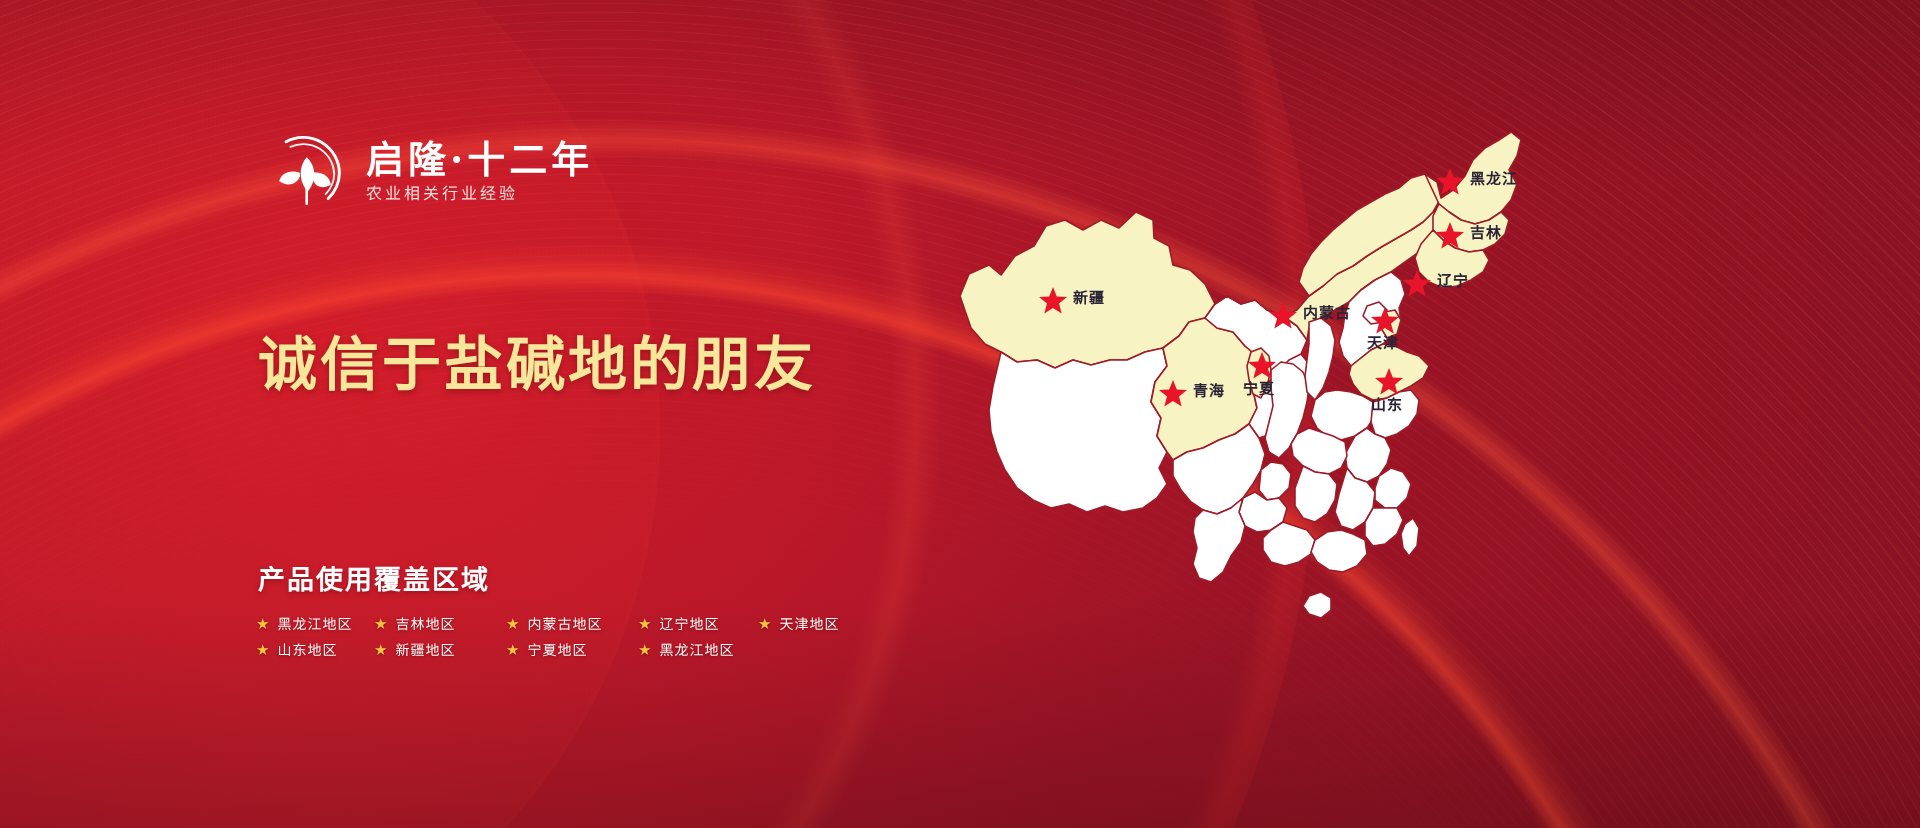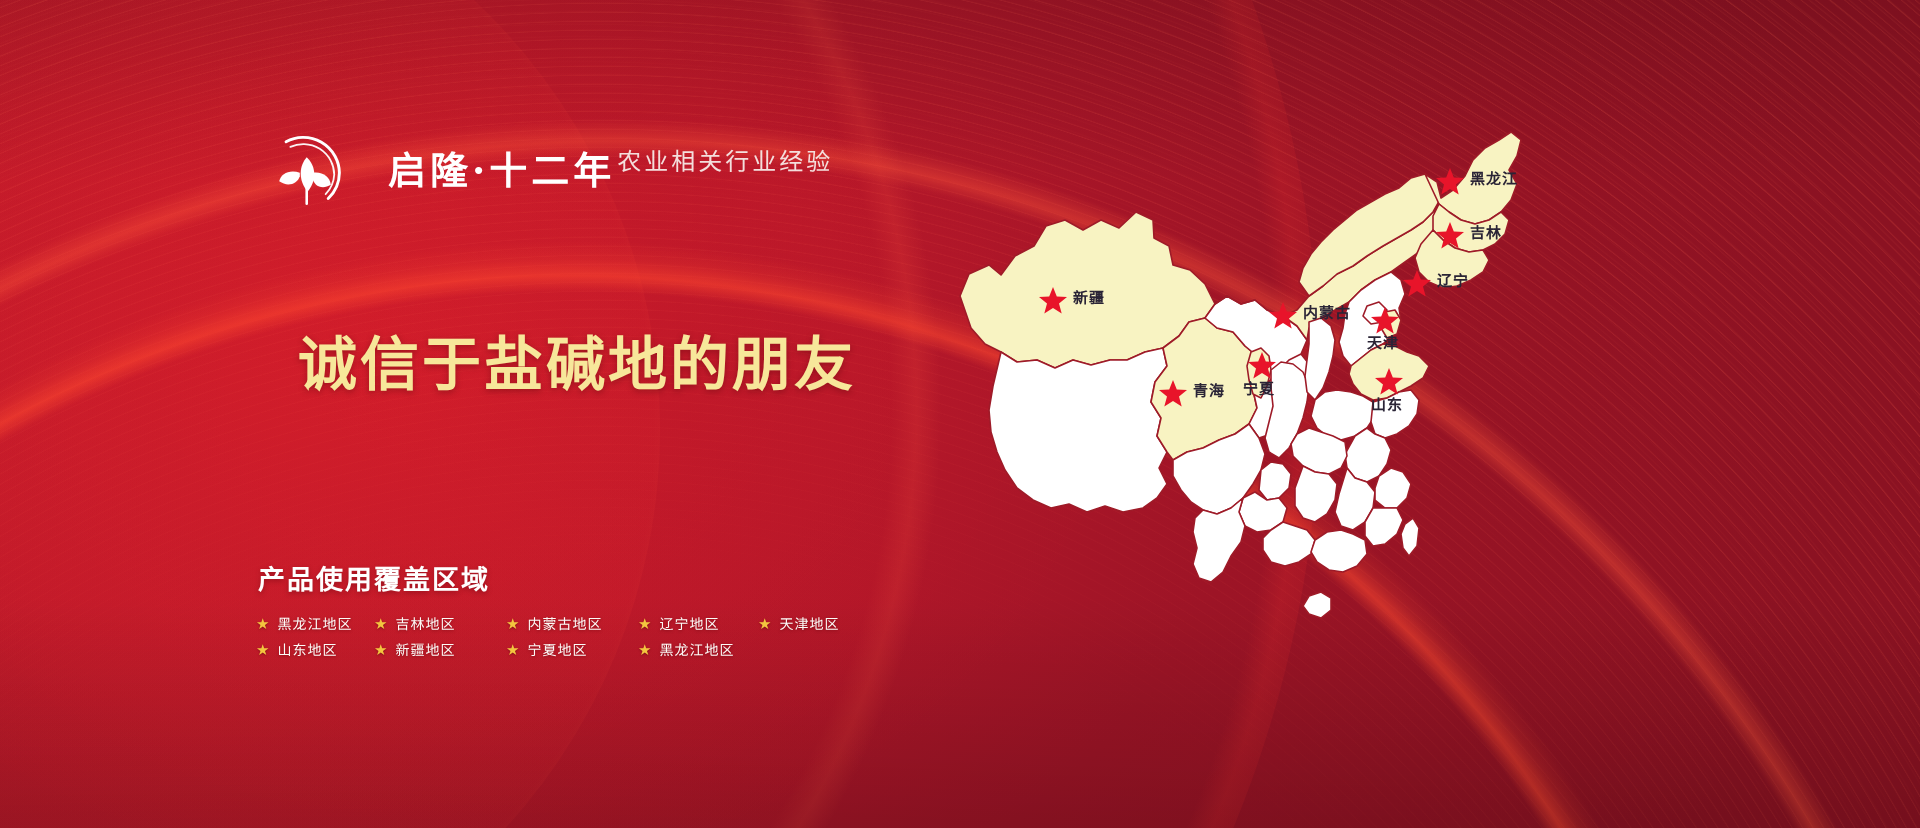--- a/index.html
+++ b/index.html
@@ -49,30 +49,30 @@
         rgba(0,0,0,0) 49.4%, rgba(255,86,58,0.40) 50.0%, rgba(0,0,0,0) 50.8%);}
   .vignette{position:absolute;inset:0;pointer-events:none;
     background:radial-gradient(ellipse 1250px 900px at 22% 45%, rgba(255,40,40,0.10) 0%, rgba(0,0,0,0) 58%),
                linear-gradient(180deg, rgba(0,0,0,0.10) 0%, rgba(0,0,0,0) 22%, rgba(0,0,0,0) 72%, rgba(0,0,0,0.16) 100%);}
 
   
   #left{position:absolute;left:0;top:0;width:900px;height:828px;}
 
   #logo-block{position:absolute;left:262px;top:128px;display:flex;align-items:center;gap:18px;}
   #logo-mark{width:86px;height:86px;flex:0 0 86px;}
-  #logo-text{display:flex;flex-direction:row;gap:2px;margin-left:22px;}
+  #logo-text{display:flex;flex-direction:column;gap:2px;}
   #brand-title{font-family:"DejaVu Serif","Liberation Serif",serif;color:#ffffff;
     font-size:38px;font-weight:700;letter-spacing:4px;line-height:1.12;white-space:nowrap;}
-  #brand-sub{font-family:Liberation Mono, monospace;color:#f7e9e6;
-    font-size:24px;letter-spacing:3px;line-height:1.2;white-space:nowrap;opacity:.95;}
+  #brand-sub{font-family:Liberation Sans, sans-serif;color:#f7e9e6;
+    font-size:16px;letter-spacing:3px;line-height:1.2;white-space:nowrap;opacity:.95;}
 
   #slogan{position:absolute;left:258px;top:322px;}
   .slogan-line{font-family:"DejaVu Serif","Liberation Serif",serif;
     color:#f7e79a;font-size:59px;font-weight:700;letter-spacing:3px;line-height:86px;white-space:nowrap;
-    text-shadow:0 2px 6px rgba(90,6,12,.42);margin-left:40px;}
+    text-shadow:0 2px 6px rgba(90,6,12,.42);}
 
   #coverage-title{position:absolute;left:258px;top:558px;
     font-family:Liberation Mono, monospace;
     color:#ffffff;font-size:27px;font-weight:700;letter-spacing:2px;white-space:nowrap;
     text-shadow:0 2px 5px rgba(90,6,12,.40);}
 
   #region-list{position:absolute;left:256px;top:616px;width:620px;
     display:grid;grid-template-columns:118px 132px 132px 120px;
     row-gap:11px;}
   .region-item{display:flex;align-items:center;gap:8px;white-space:nowrap;}

